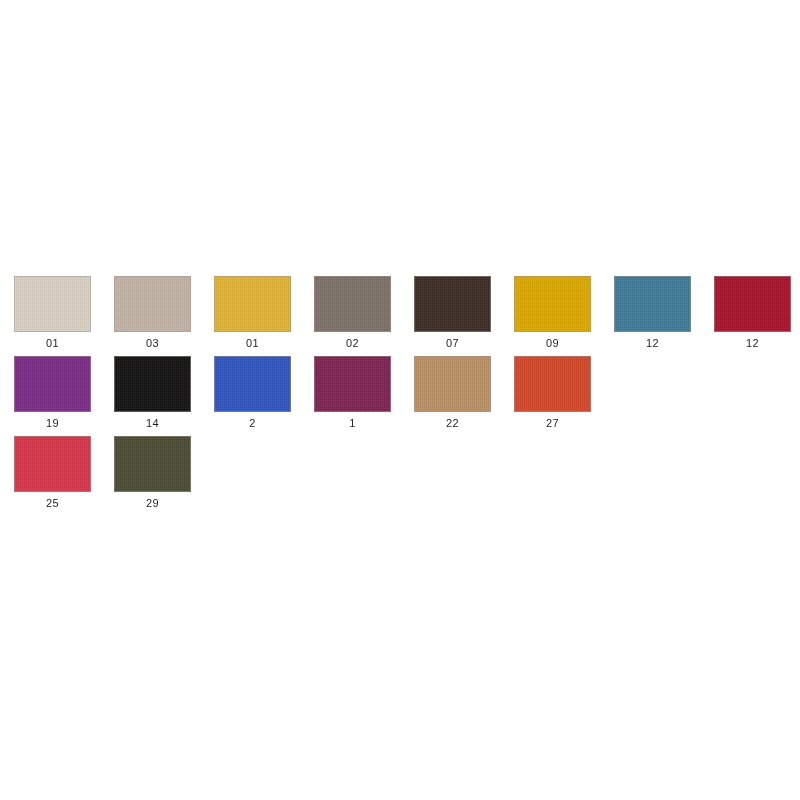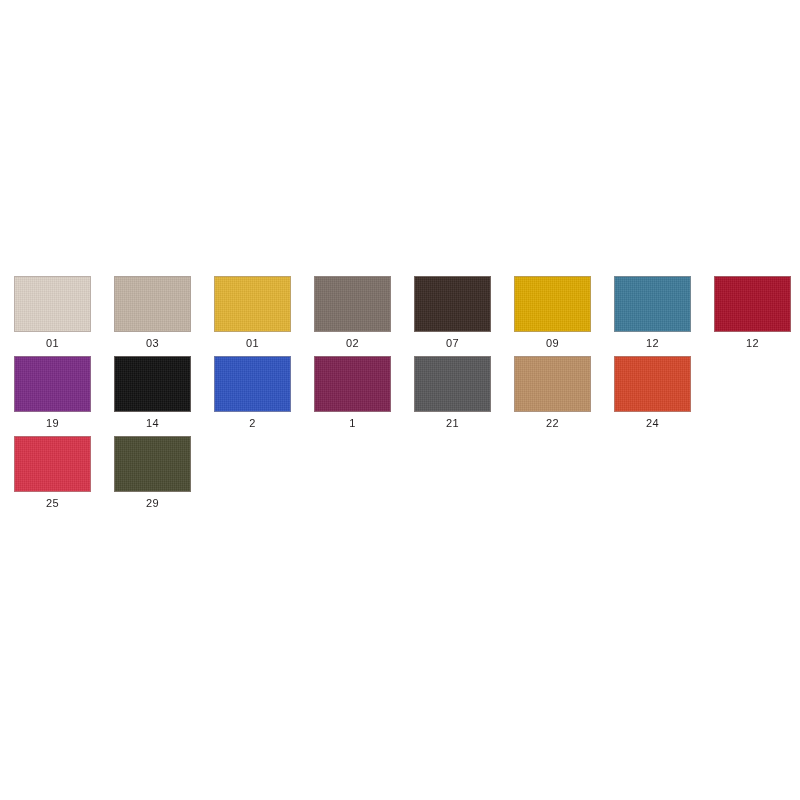--- a/index.html
+++ b/index.html
@@ -133,30 +133,26 @@
       </div>
       <div class="swatch-cell">
         <div class="swatch-chip" style="background-color: rgb(48, 84, 192);"></div>
         <div class="swatch-label">2</div>
       </div>
       <div class="swatch-cell">
         <div class="swatch-chip" style="background-color: rgb(126, 35, 81);"></div>
         <div class="swatch-label">1</div>
       </div>
       <div class="swatch-cell">
-        <div class="swatch-chip" style="background-color: rgb(88, 88, 90);"></div>
-        <div class="swatch-label">21</div>
-      </div>
-      <div class="swatch-cell">
         <div class="swatch-chip" style="background-color: rgb(188, 144, 102);"></div>
         <div class="swatch-label">22</div>
       </div>
       <div class="swatch-cell">
         <div class="swatch-chip" style="background-color: rgb(213, 71, 42);"></div>
-        <div class="swatch-label">24</div>
+        <div class="swatch-label">27</div>
       </div>
     </div>
     <div class="swatch-row">
       <div class="swatch-cell">
         <div class="swatch-chip" style="background-color: rgb(216, 52, 74);"></div>
         <div class="swatch-label">25</div>
       </div>
       <div class="swatch-cell">
         <div class="swatch-chip" style="background-color: rgb(74, 75, 50);"></div>
         <div class="swatch-label">29</div>

